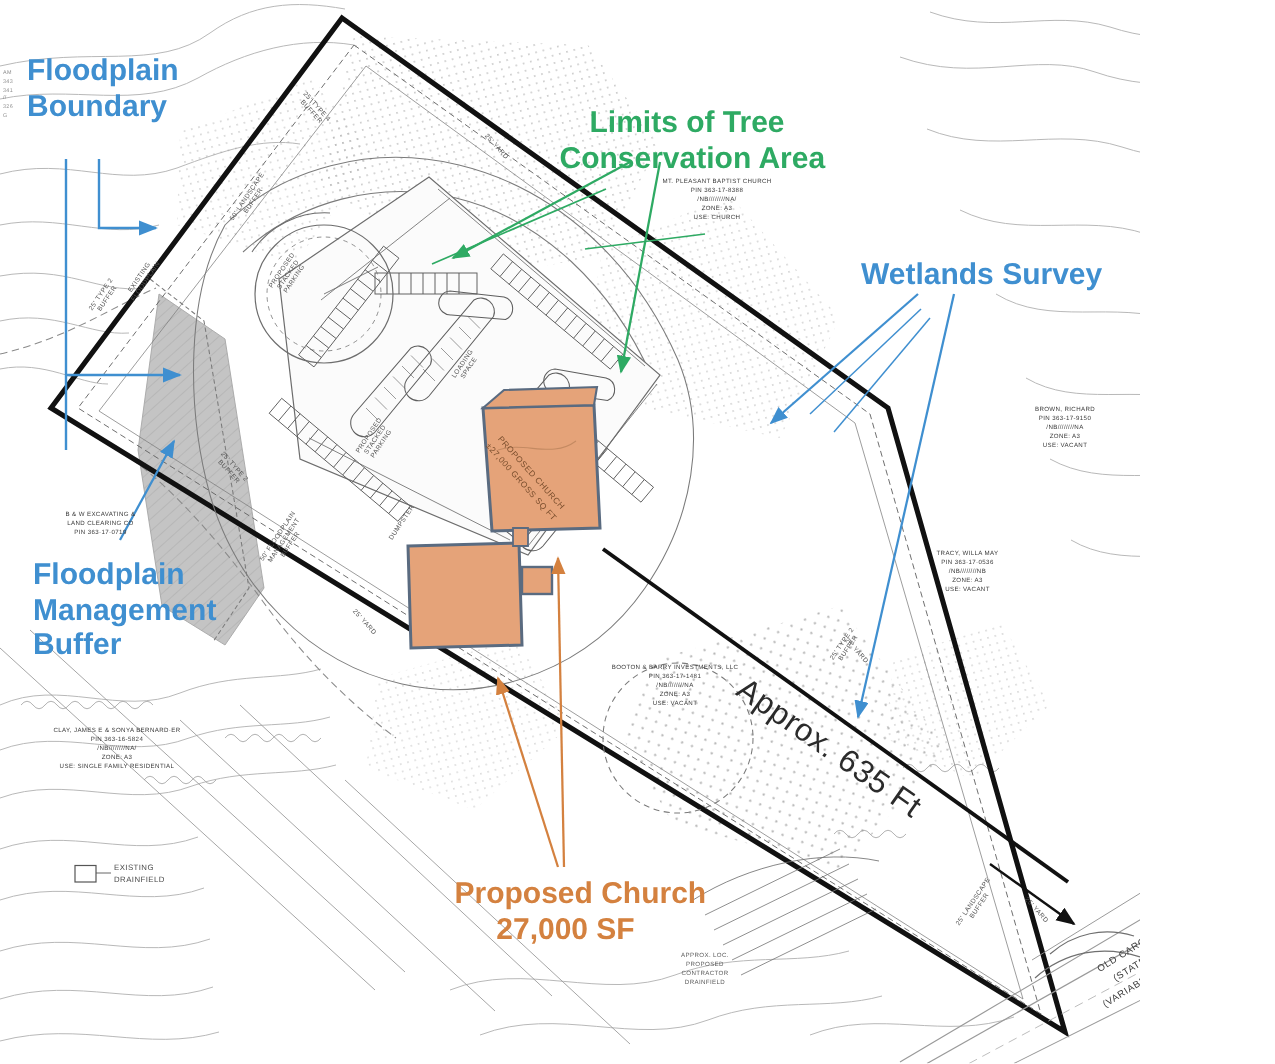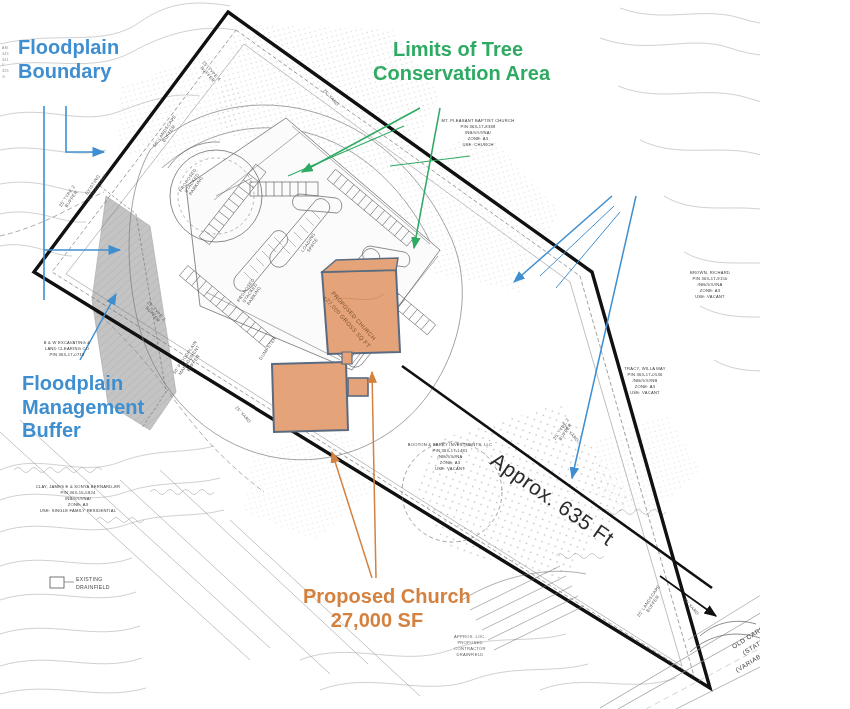--- a/index.html
+++ b/index.html
@@ -1,21 +1,21 @@
 <!DOCTYPE html>
 <html><head>
 <meta charset="utf-8">
 <style>
   html,body{margin:0;padding:0;background:#fff;}
   body{font-family:"Liberation Sans", sans-serif;}
   #stage{position:relative;width:760px;height:709px;overflow:hidden;background:#ffffff;}
   #stage svg{position:absolute;left:0;top:0;}
   .anno{position:absolute;white-space:pre;line-height:1.18;font-weight:700;}
   .anno.blue{color:#3f8fd0;}
-  .anno.green{color:#2eaa63;}
+  .anno.green{color:#2eaa63;margin-top:33px;}
   .anno.orange{color:#d4813f;}
   .anno.center{text-align:center;}
   .lbl{position:absolute;white-space:pre;color:#5d5d5d;font-size:4.1px;
        font-family:"Liberation Sans", sans-serif;letter-spacing:.25px;line-height:1.45;
        text-align:center;}
   .lbl.dark{color:#3a3a3a;}
   .rot{position:absolute;white-space:pre;color:#555;font-size:4.4px;
        font-family:"Liberation Sans", sans-serif;letter-spacing:.3px;
        transform-origin:0 0;}
   .rotbig{position:absolute;white-space:pre;color:#2b2b2b;
@@ -349,20 +349,21 @@
   <div class="anno blue" style="left:18px;top:36px;font-size:20px;">Floodplain
 Boundary</div>
 
   <div class="anno blue" style="left:22px;top:372px;font-size:20px;">Floodplain
 Management
 Buffer</div>
 
   <div class="anno green center" style="left:373px;top:38px;font-size:20px;width:170px;">Limits of Tree
 Conservation Area</div>
 
+  <div class="anno blue" style="left:574px;top:172px;font-size:20px;">Wetlands Survey</div>
 
   <div class="anno orange center" style="left:303px;top:585px;font-size:20px;width:148px;">Proposed Church
 27,000 SF</div>
 
   <div class="rotbig" style="left:334px;top:288px;font-size:5.6px;color:#7a4e2d;letter-spacing:.4px;line-height:1.6;
               transform:rotate(48deg);text-align:center;">PROPOSED CHURCH
 ±27,000 GROSS SQ FT</div>
 
   <div class="rotbig" style="left:500px;top:448px;font-size:21px;color:#2b2b2b;letter-spacing:.5px;
               transform:rotate(35deg);">Approx. 635 Ft</div>

